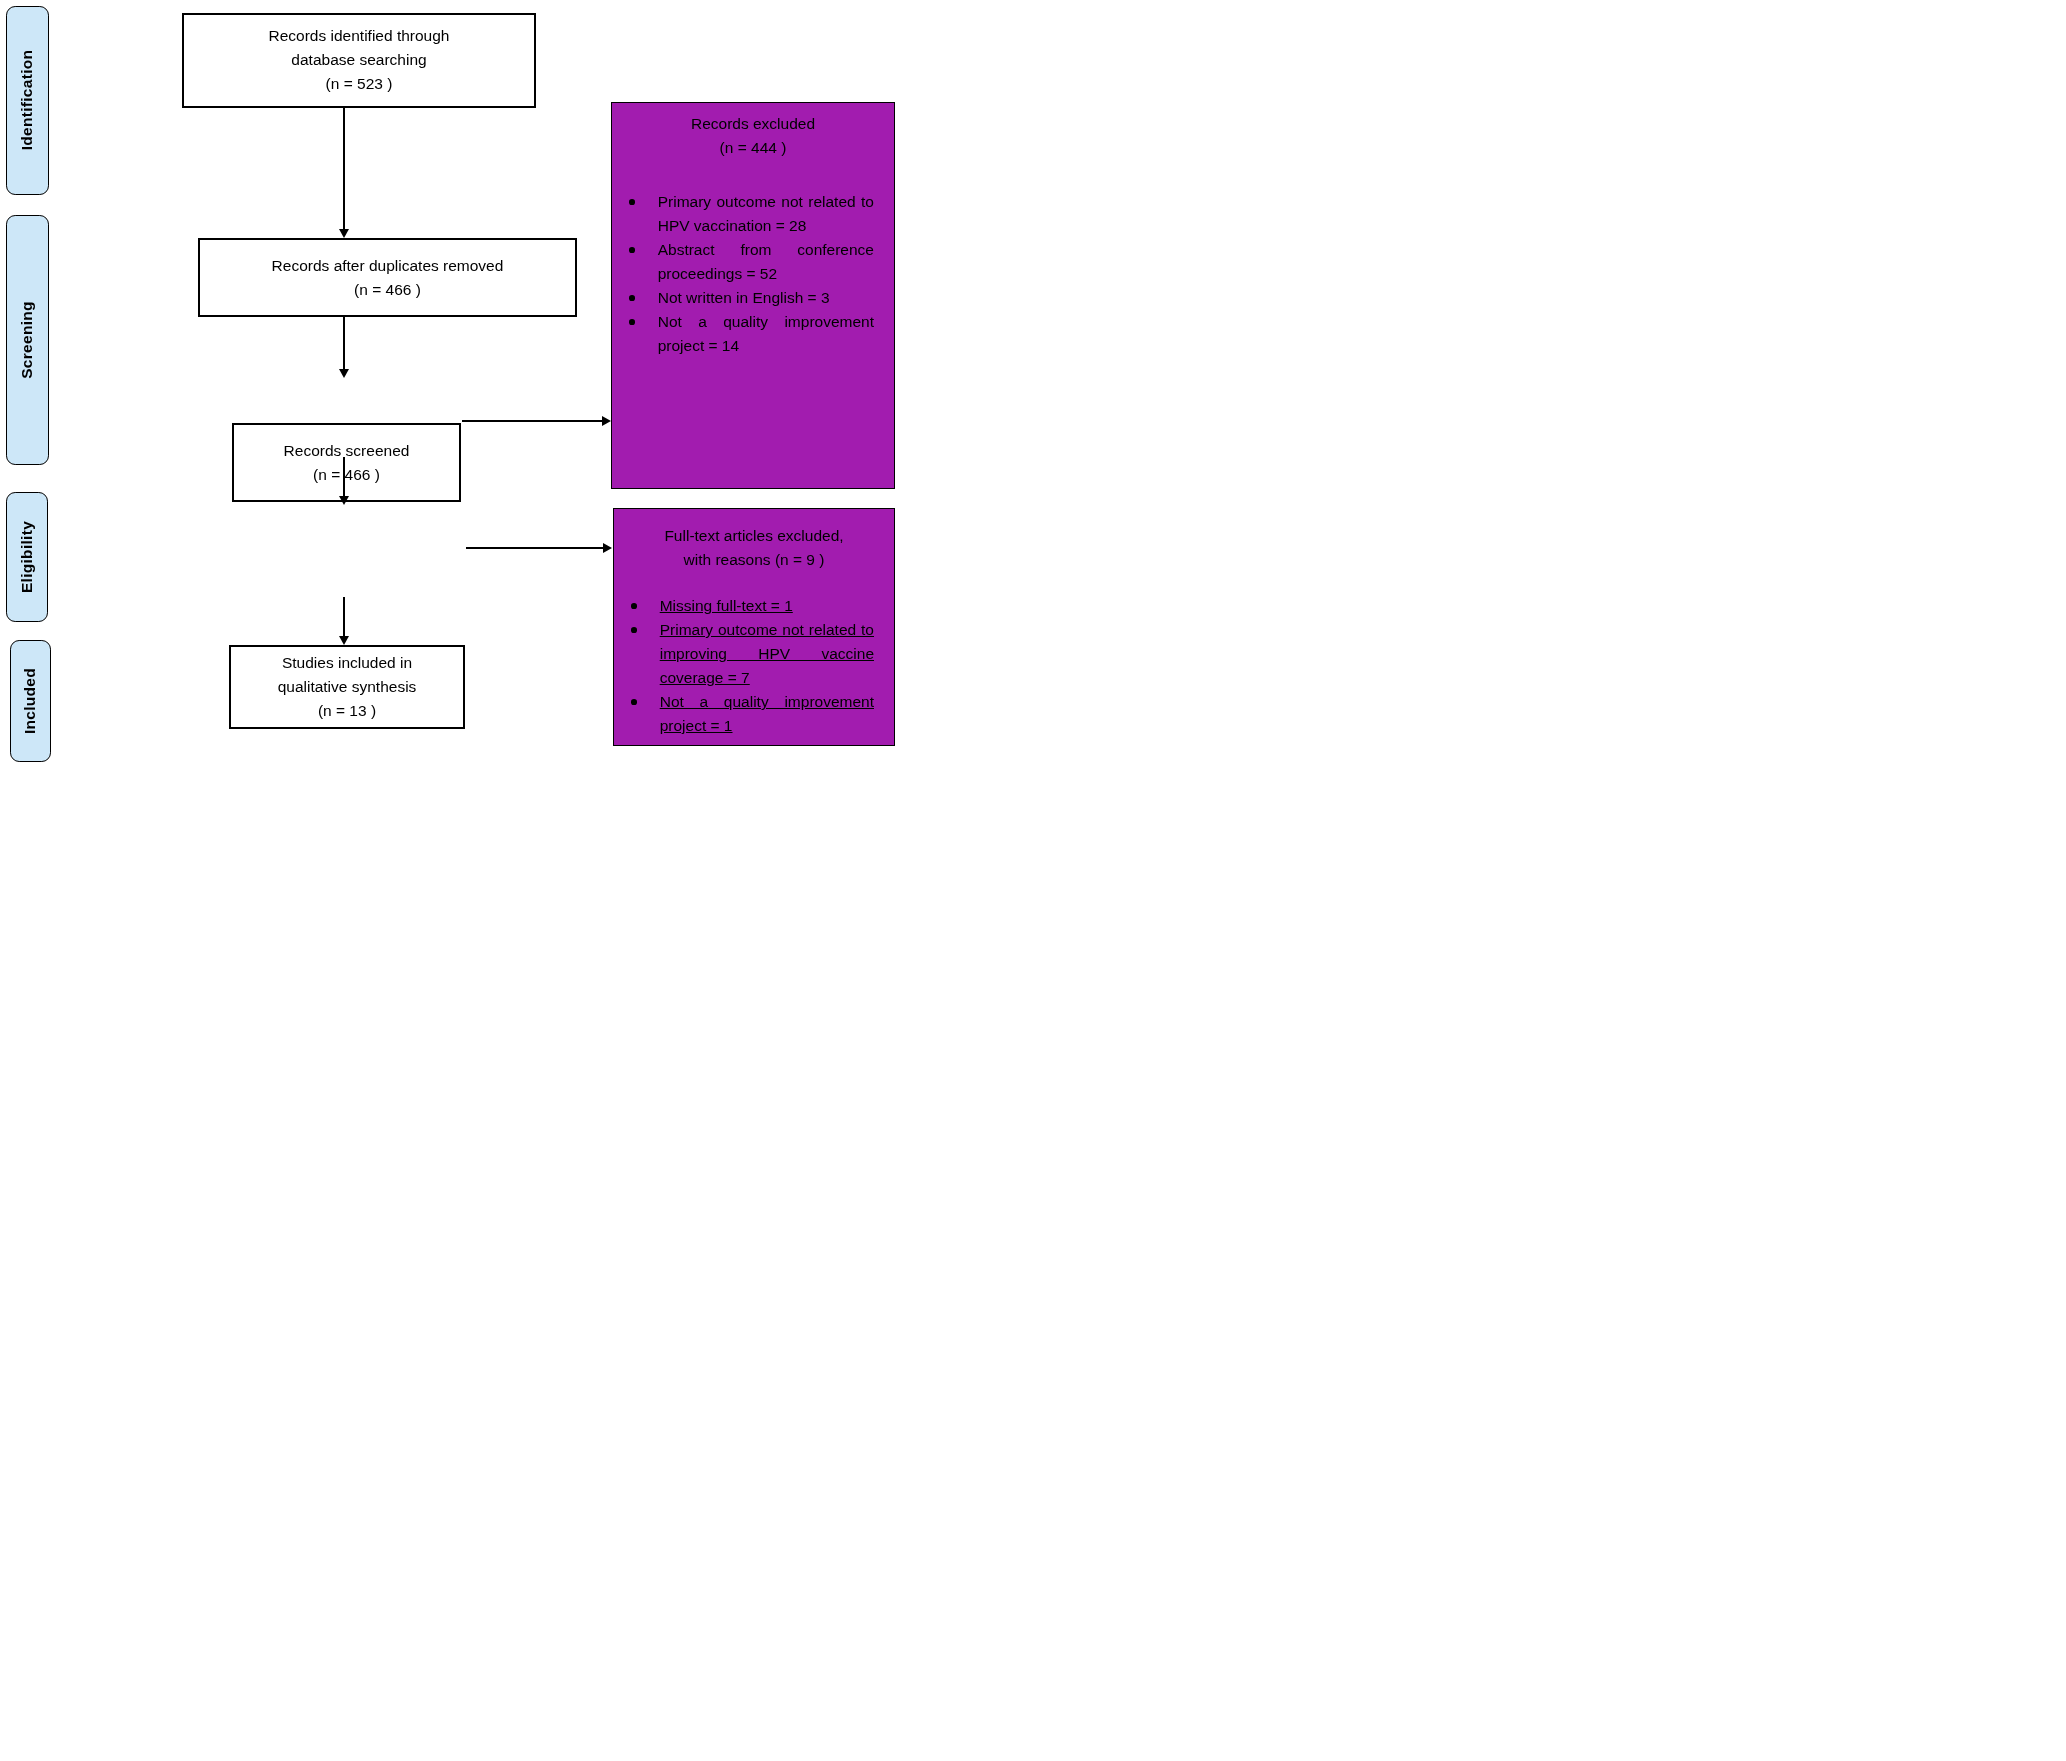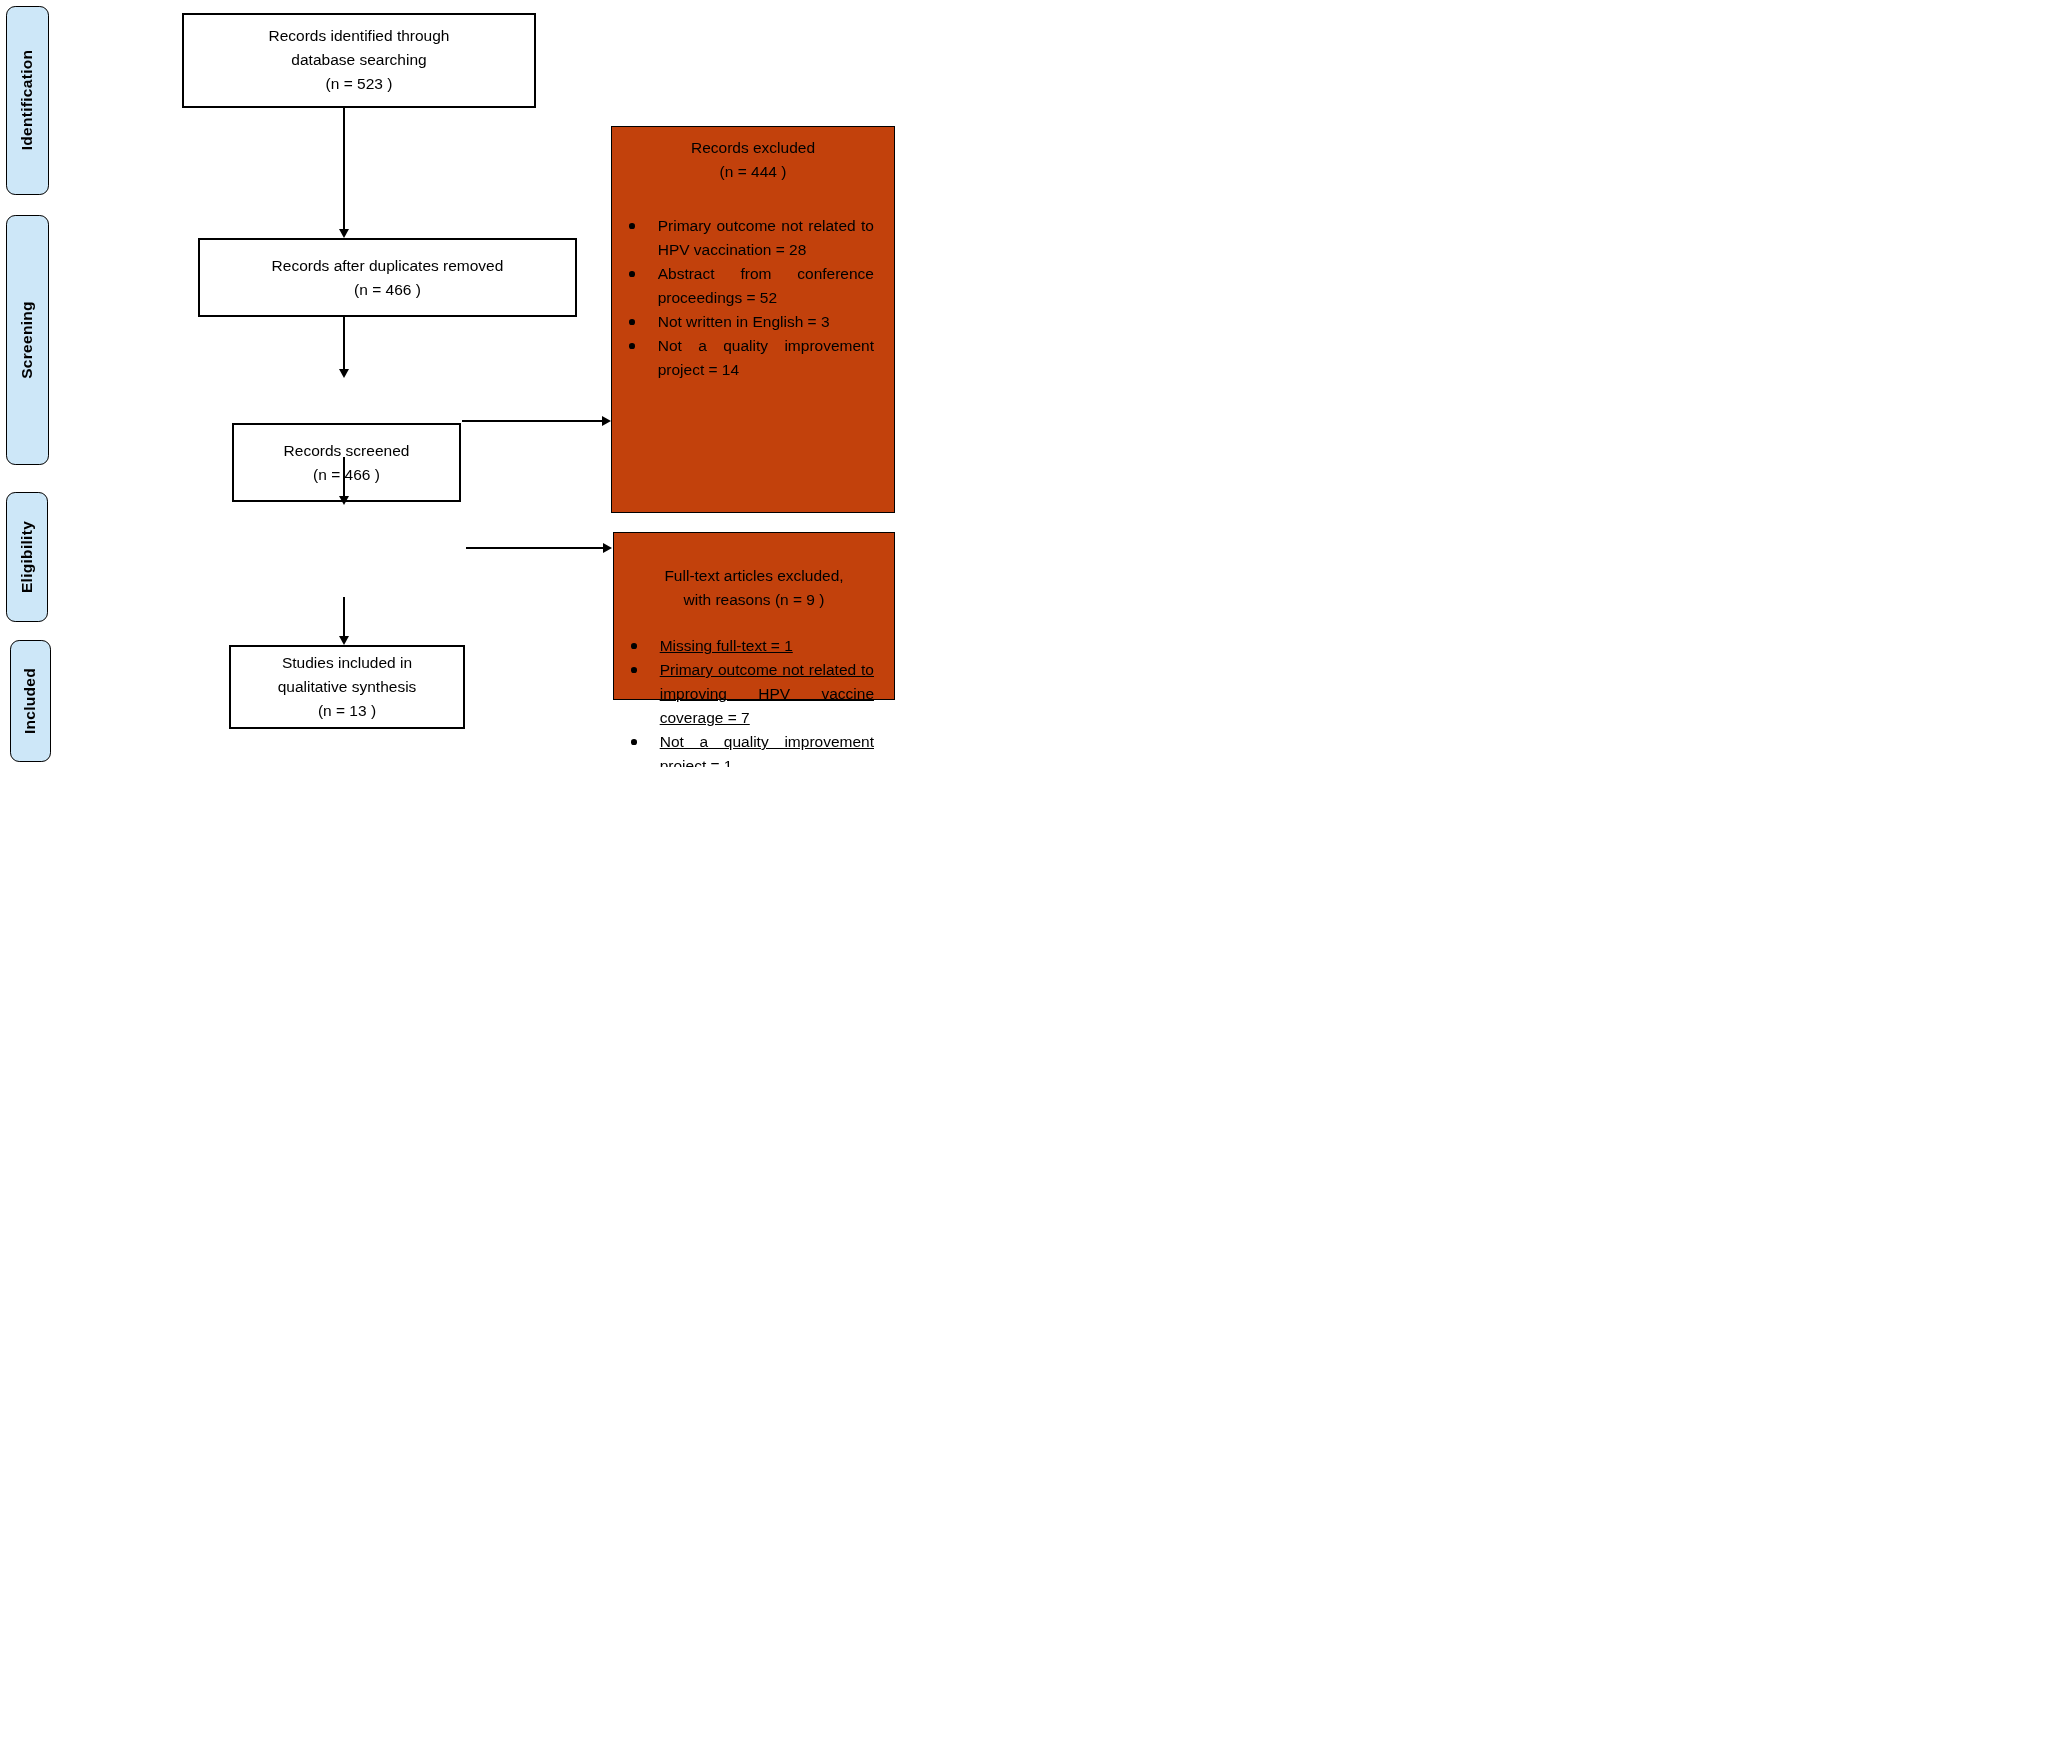--- a/index.html
+++ b/index.html
@@ -16,21 +16,21 @@
     transform:rotate(-90deg);white-space:nowrap;font-weight:bold;font-size:15.5px;letter-spacing:0.3px;
   }
   
   .node{
     position:absolute;border:2.3px solid #000;background:#fff;box-sizing:border-box;
     display:flex;flex-direction:column;align-items:center;justify-content:center;text-align:center;
   }
   .node-line{font-size:15.5px;line-height:24px;white-space:nowrap;}
   
   .rnode{
-    position:absolute;border:1.7px solid #000;background:#c2410c;box-sizing:border-box;margin-top:24px;
+    position:absolute;border:1.7px solid #000;background:#a21caf;box-sizing:border-box;
   }
   .rtitle{text-align:center;font-size:15.5px;line-height:24px;}
   .bullets{padding-left:17px;padding-right:20px;}
   .bullet{display:flex;}
   .dot{width:5.7px;height:5.7px;border-radius:50%;background:#000;flex:none;margin-top:9.2px;}
   .btext{margin-left:23px;font-size:15.5px;line-height:24px;text-align:justify;}
   
   .vline{position:absolute;width:1.7px;background:#000;}
   .hline{position:absolute;height:1.7px;background:#000;}
   .arrow-down{
@@ -101,21 +101,21 @@
         <span class="dot"></span>
         <div class="btext">Not written in English = 3</div>
       </div>
       <div class="bullet">
         <span class="dot"></span>
         <div class="btext">Not a quality improvement project = 14</div>
       </div>
     </div>
   </div>
 
-  <div class="rnode" style="left:613px;top:508px;width:282px;height:168px;padding-top:31px;">
+  <div class="rnode" style="left:613px;top:508px;width:282px;height:238px;padding-top:15px;">
     <div class="rtitle">
       <div>Full-text articles excluded,</div>
       <div>with reasons (n = 9 )</div>
     </div>
     <div class="bullets" style="margin-top:22px;text-decoration:underline;">
       <div class="bullet">
         <span class="dot"></span>
         <div class="btext">Missing full-text = 1</div>
       </div>
       <div class="bullet">

